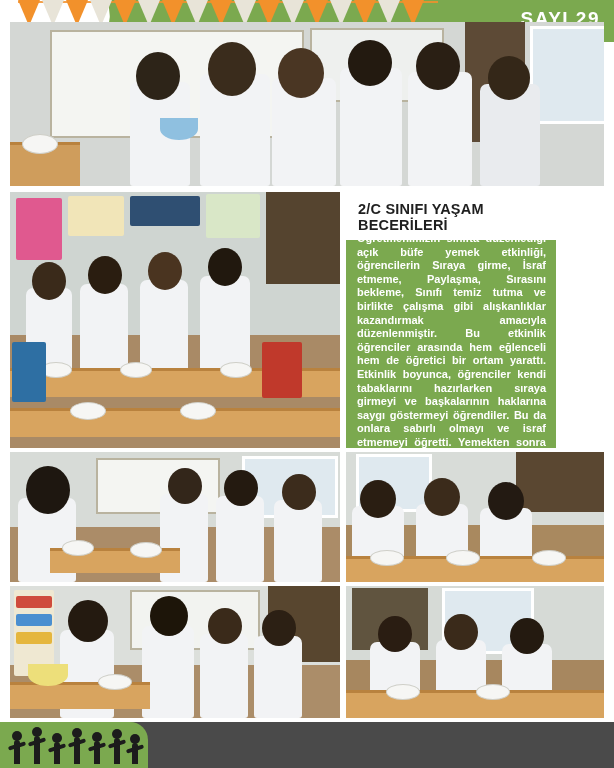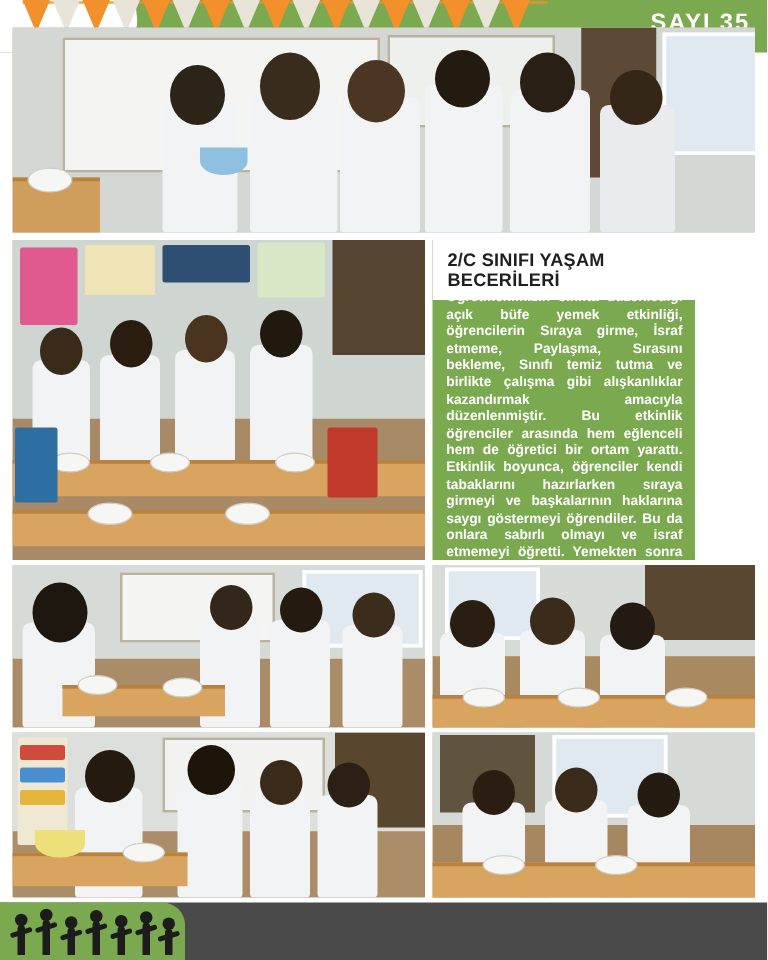--- a/index.html
+++ b/index.html
@@ -191,21 +191,21 @@
         <div class="tri" style="left:192px;"></div>
         <div class="tri alt" style="left:216px;"></div>
         <div class="tri" style="left:240px;"></div>
         <div class="tri alt" style="left:264px;"></div>
         <div class="tri" style="left:288px;"></div>
         <div class="tri alt" style="left:312px;"></div>
         <div class="tri" style="left:336px;"></div>
         <div class="tri alt" style="left:360px;"></div>
         <div class="tri" style="left:384px;"></div>
       </div>
-      <div class="issue-label">SAYI 35</div>
+      <div class="issue-label">SAYI 29</div>
     </div>
   </div>
 
   <div class="photo" style="left:10px; top:22px; width:594px; height:164px;">
     <div class="ph-wall" style="height:100%; background:#d4d7d4;"></div>
     <div class="ph-board" style="left:40px; top:8px; width:250px; height:104px; background:#f4f5f2;"></div>
     <div class="ph-board" style="left:300px; top:6px; width:130px; height:70px; background:#eef0ee;"></div>
     <div class="ph-cabinet" style="left:455px; top:0px; width:60px; height:120px; background:#5d4a36;"></div>
     <div class="ph-win" style="left:520px; top:4px; width:72px; height:92px;"></div>
 

